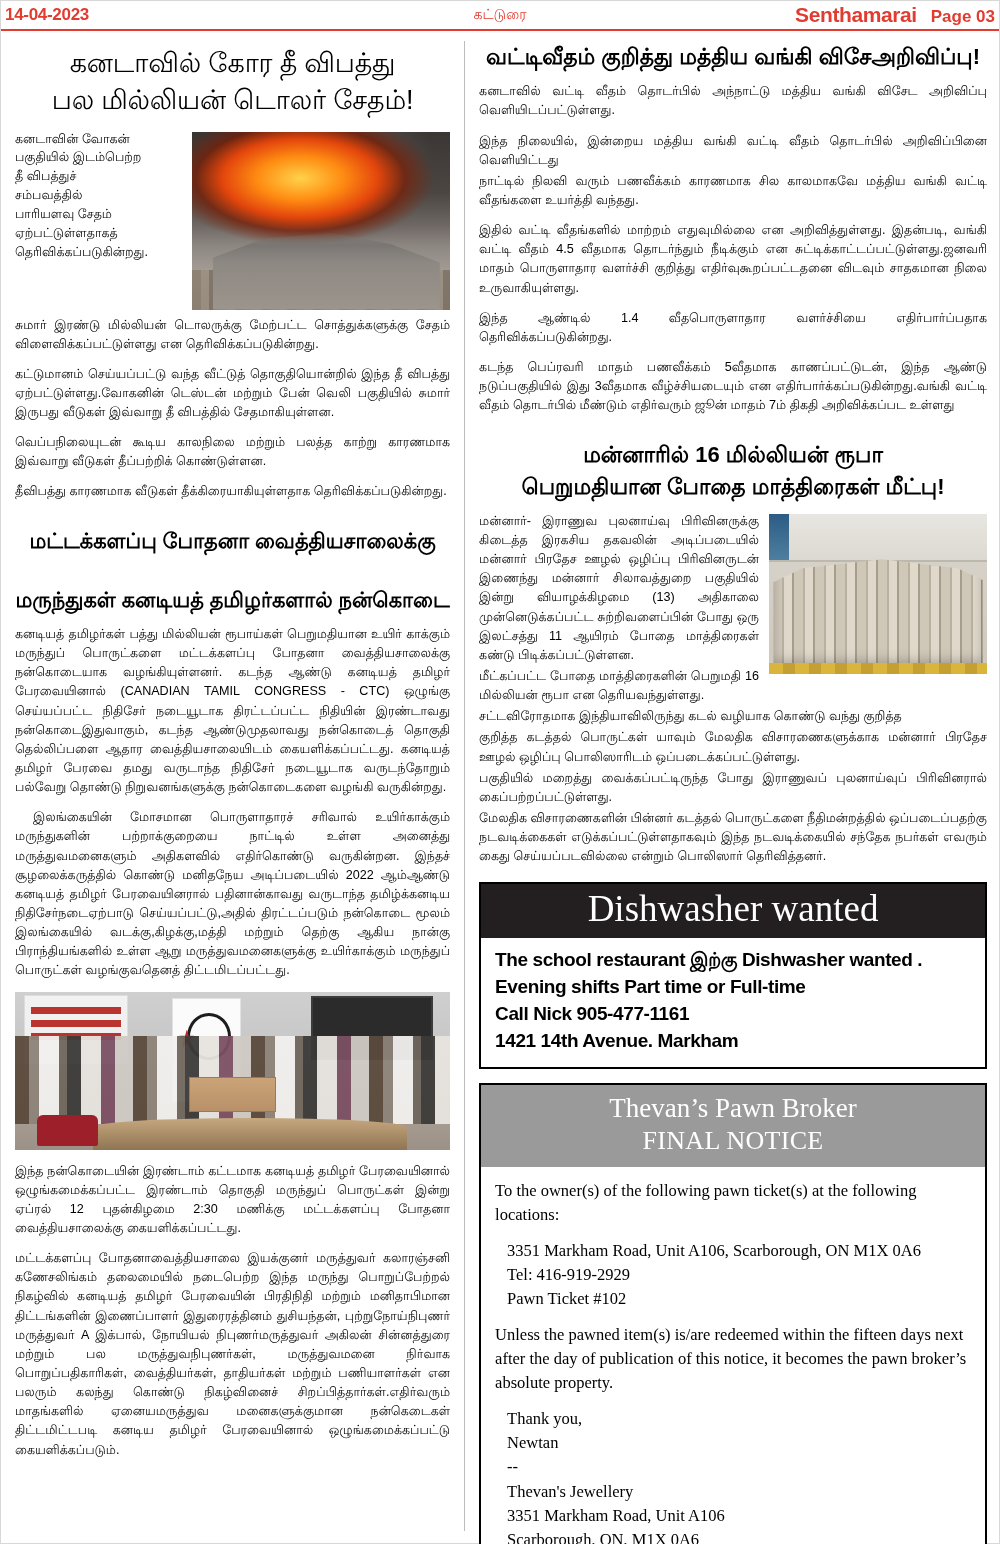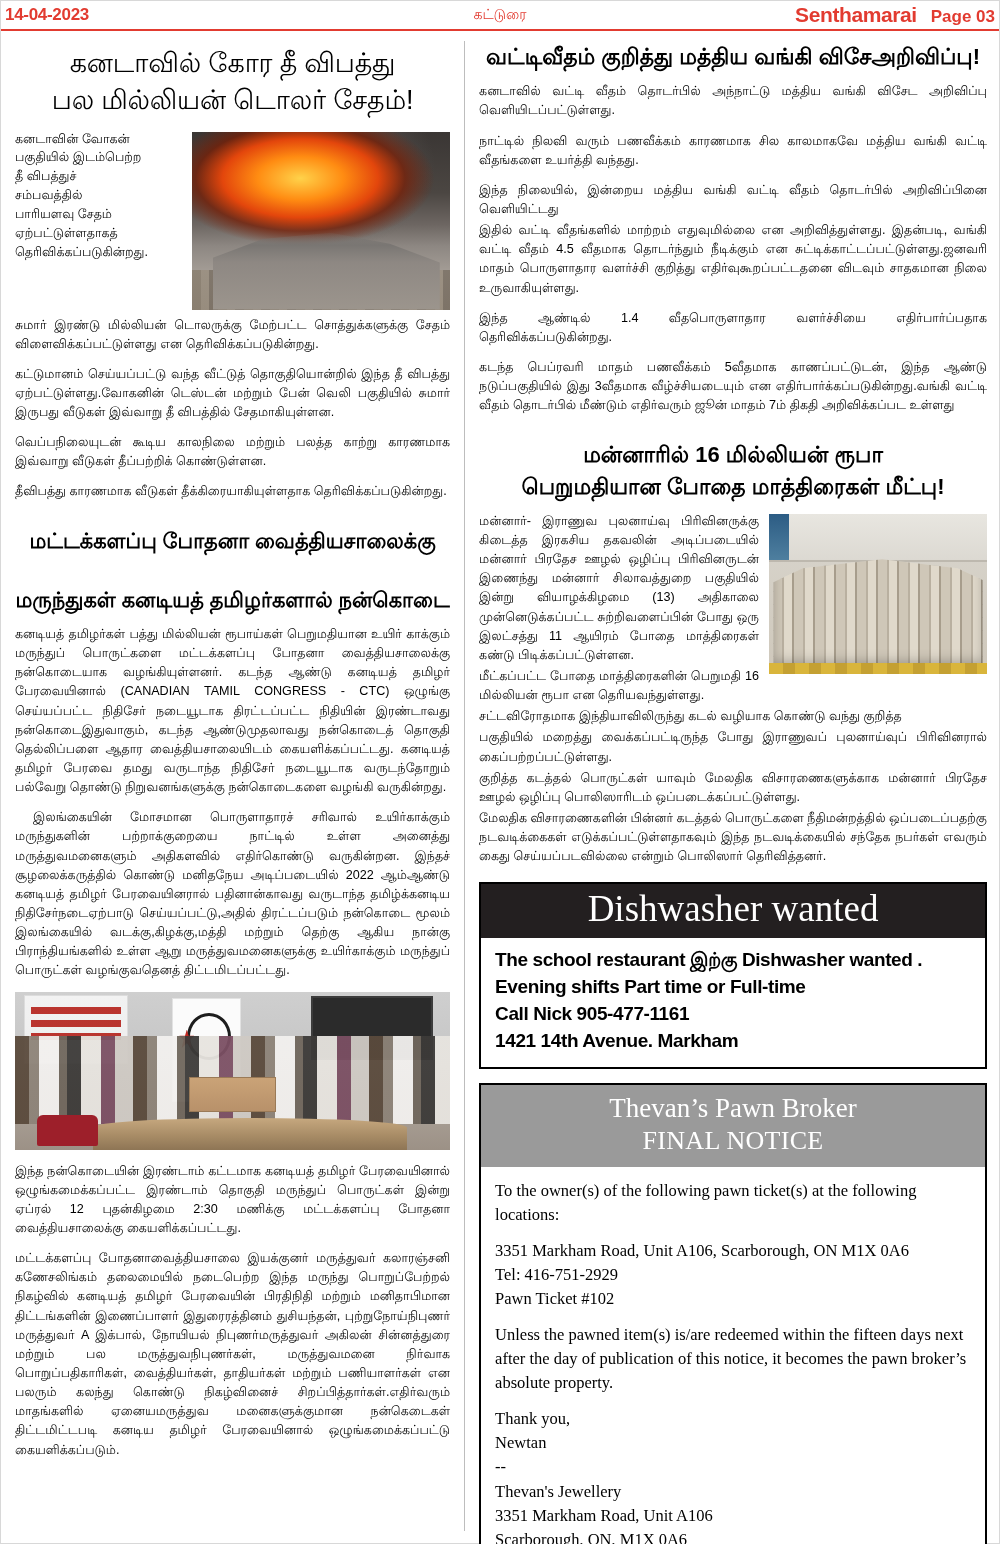--- a/index.html
+++ b/index.html
@@ -283,21 +283,21 @@
     letter-spacing: -0.4px;
   }
   .ad-pawn-body {
     font-family: "Liberation Serif", serif;
     font-size: 16.5px;
     line-height: 1.46;
     padding: 12px 14px 14px 14px;
   }
   .ad-pawn-body p { margin: 0 0 12px 0; }
   .ad-pawn-body p.nogap { margin-bottom: 0; }
-  .ad-pawn-body .block { margin: 0; }
+  .ad-pawn-body .block { margin: 12px; }
 </style>
 </head>
 <body>
 
 <div class="page">
 
   <div class="masthead">
     <span class="mast-date">14-04-2023</span>
     <span class="mast-center">கட்டுரை</span>
     <span class="mast-right">
@@ -354,22 +354,22 @@
 
     </div>
 
     <div class="col-divider"></div>
 
     <div class="col-right">
 
       <h2 class="headline-bold" style="margin-top:4px;">வட்டிவீதம் குறித்து மத்திய வங்கி விசேஅறிவிப்பு!</h2>
 
       <p class="body">கனடாவில் வட்டி வீதம் தொடர்பில் அந்நாட்டு மத்திய வங்கி விசேட அறிவிப்பு வெளியிடப்பட்டுள்ளது.</p>
+      <p class="body tight">இந்த நிலையில், இன்றைய மத்திய வங்கி வட்டி வீதம் தொடர்பில் அறிவிப்பினை வெளியிட்டது</p>
       <p class="body">நாட்டில் நிலவி வரும் பணவீக்கம் காரணமாக சில காலமாகவே மத்திய வங்கி வட்டி வீதங்களை உயர்த்தி வந்தது.</p>
-      <p class="body tight">இந்த நிலையில், இன்றைய மத்திய வங்கி வட்டி வீதம் தொடர்பில் அறிவிப்பினை வெளியிட்டது</p>
       <p class="body">இதில் வட்டி வீதங்களில் மாற்றம் எதுவுமில்லை என அறிவித்துள்ளது. இதன்படி, வங்கி வட்டி வீதம் 4.5 வீதமாக தொடர்ந்தும் நீடிக்கும் என சுட்டிக்காட்டப்பட்டுள்ளது.ஜனவரி மாதம் பொருளாதார வளர்ச்சி குறித்து எதிர்வுகூறப்பட்டதனை விடவும் சாதகமான நிலை உருவாகியுள்ளது.</p>
       <p class="body">இந்த ஆண்டில் 1.4 வீதபொருளாதார வளர்ச்சியை எதிர்பார்ப்பதாக தெரிவிக்கப்படுகின்றது.</p>
       <p class="body">கடந்த பெப்ரவரி மாதம் பணவீக்கம் 5வீதமாக காணப்பட்டுடன், இந்த ஆண்டு நடுப்பகுதியில் இது 3வீதமாக வீழ்ச்சியடையும் என எதிர்பார்க்கப்படுகின்றது.வங்கி வட்டி வீதம் தொடர்பில் மீண்டும் எதிர்வரும் ஜூன் மாதம் 7ம் திகதி அறிவிக்கப்பட உள்ளது</p>
 
       <h2 class="headline-bold">
         <span>மன்னாரில் 16 மில்லியன் ரூபா</span><br>
         <span>பெறுமதியான போதை மாத்திரைகள் மீட்பு!</span>
       </h2>
 
       <div class="wrap-figure-right narrow">
@@ -377,22 +377,22 @@
           <div class="doorframe"></div>
           <div class="stacks"></div>
           <div class="mat"></div>
         </div>
       </div>
 
       <p class="body tight">மன்னார்- இராணுவ புலனாய்வு பிரிவினருக்கு கிடைத்த இரகசிய தகவலின் அடிப்படையில் மன்னார் பிரதேச ஊழல் ஒழிப்பு பிரிவினருடன் இணைந்து மன்னார் சிலாவத்துறை பகுதியில் இன்று வியாழக்கிழமை (13) அதிகாலை முன்னெடுக்கப்பட்ட சுற்றிவளைப்பின் போது ஒரு இலட்சத்து 11 ஆயிரம் போதை மாத்திரைகள் கண்டு பிடிக்கப்பட்டுள்ளன.</p>
       <p class="body tight">மீட்கப்பட்ட போதை மாத்திரைகளின் பெறுமதி 16 மில்லியன் ரூபா என தெரியவந்துள்ளது.</p>
       <p class="body tight">சட்டவிரோதமாக இந்தியாவிலிருந்து கடல் வழியாக கொண்டு வந்து குறித்த</p>
       <div class="clear"></div>
+      <p class="body tight">குறித்த கடத்தல் பொருட்கள் யாவும் மேலதிக விசாரணைகளுக்காக மன்னார் பிரதேச ஊழல் ஒழிப்பு பொலிஸாரிடம் ஒப்படைக்கப்பட்டுள்ளது.</p>
       <p class="body tight">பகுதியில் மறைத்து வைக்கப்பட்டிருந்த போது இராணுவப் புலனாய்வுப் பிரிவினரால் கைப்பற்றப்பட்டுள்ளது.</p>
-      <p class="body tight">குறித்த கடத்தல் பொருட்கள் யாவும் மேலதிக விசாரணைகளுக்காக மன்னார் பிரதேச ஊழல் ஒழிப்பு பொலிஸாரிடம் ஒப்படைக்கப்பட்டுள்ளது.</p>
       <p class="body">மேலதிக விசாரணைகளின் பின்னர் கடத்தல் பொருட்களை நீதிமன்றத்தில் ஒப்படைப்பதற்கு நடவடிக்கைகள் எடுக்கப்பட்டுள்ளதாகவும் இந்த நடவடிக்கையில் சந்தேக நபர்கள் எவரும் கைது செய்யப்படவில்லை என்றும் பொலிஸார் தெரிவித்தனர்.</p>
 
       <div class="ad ad-dish">
         <div class="ad-band-dark">Dishwasher wanted</div>
         <div class="ad-dish-body">
           <div>The school restaurant இற்கு Dishwasher wanted .</div>
           <div>Evening  shifts   Part time or Full-time</div>
           <div>Call  Nick 905-477-1161</div>
           <div>1421 14th Avenue. Markham</div>
         </div>
@@ -400,21 +400,21 @@
 
       <div class="ad ad-pawn">
         <div class="ad-band-grey">
           <div>Thevan’s Pawn Broker</div>
           <div class="line2">FINAL NOTICE</div>
         </div>
         <div class="ad-pawn-body">
           <p>To the owner(s) of the following pawn ticket(s) at the following locations:</p>
           <div class="block">
             <p class="nogap">3351 Markham Road, Unit A106, Scarborough, ON M1X 0A6</p>
-            <p class="nogap">Tel: 416-751-2929</p>
+            <p class="nogap">Tel: 416-919-2929</p>
             <p>Pawn Ticket #102</p>
           </div>
           <p>Unless the pawned item(s) is/are redeemed within the fifteen days next after the day of publication of this notice, it becomes the pawn broker’s absolute property.</p>
           <div class="block">
             <p class="nogap">Thank you,</p>
             <p class="nogap">Newtan</p>
             <p class="nogap">--</p>
             <p class="nogap">Thevan's Jewellery</p>
             <p class="nogap">3351 Markham Road, Unit A106</p>
             <p class="nogap">Scarborough, ON,  M1X 0A6</p>

